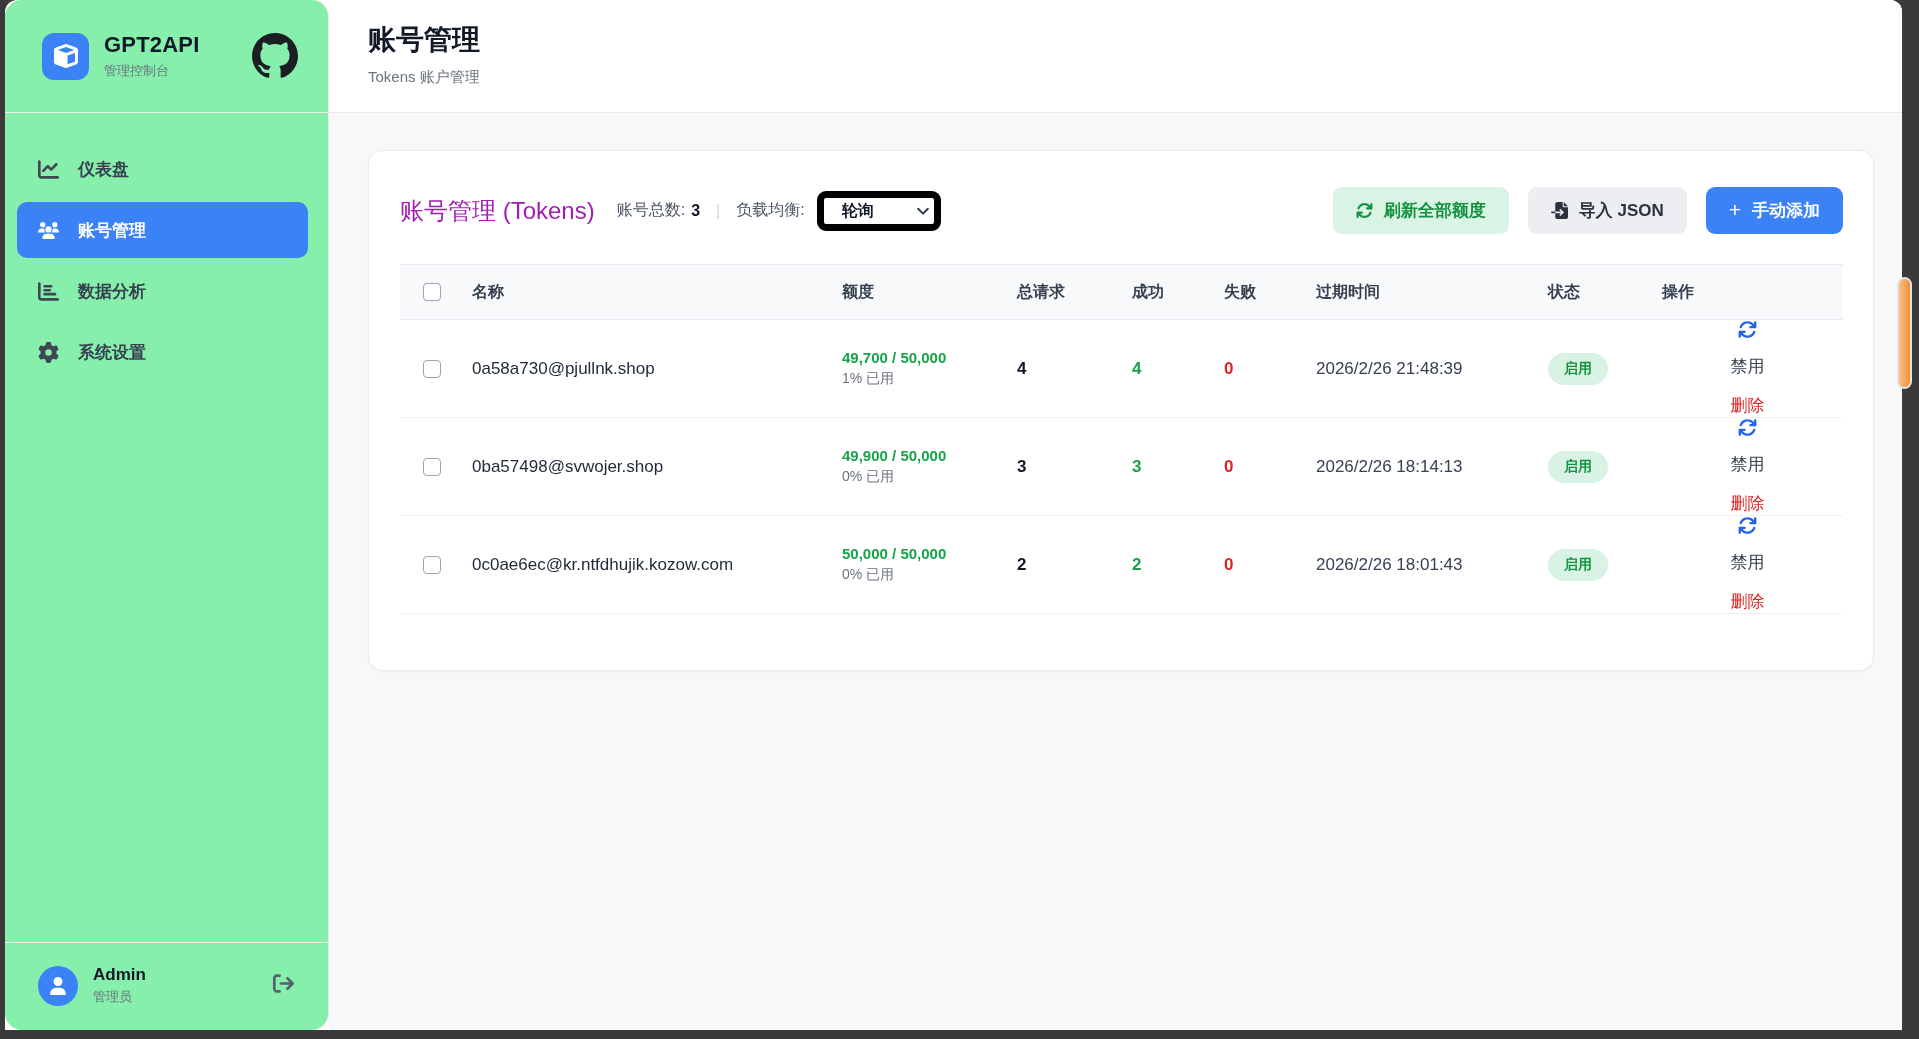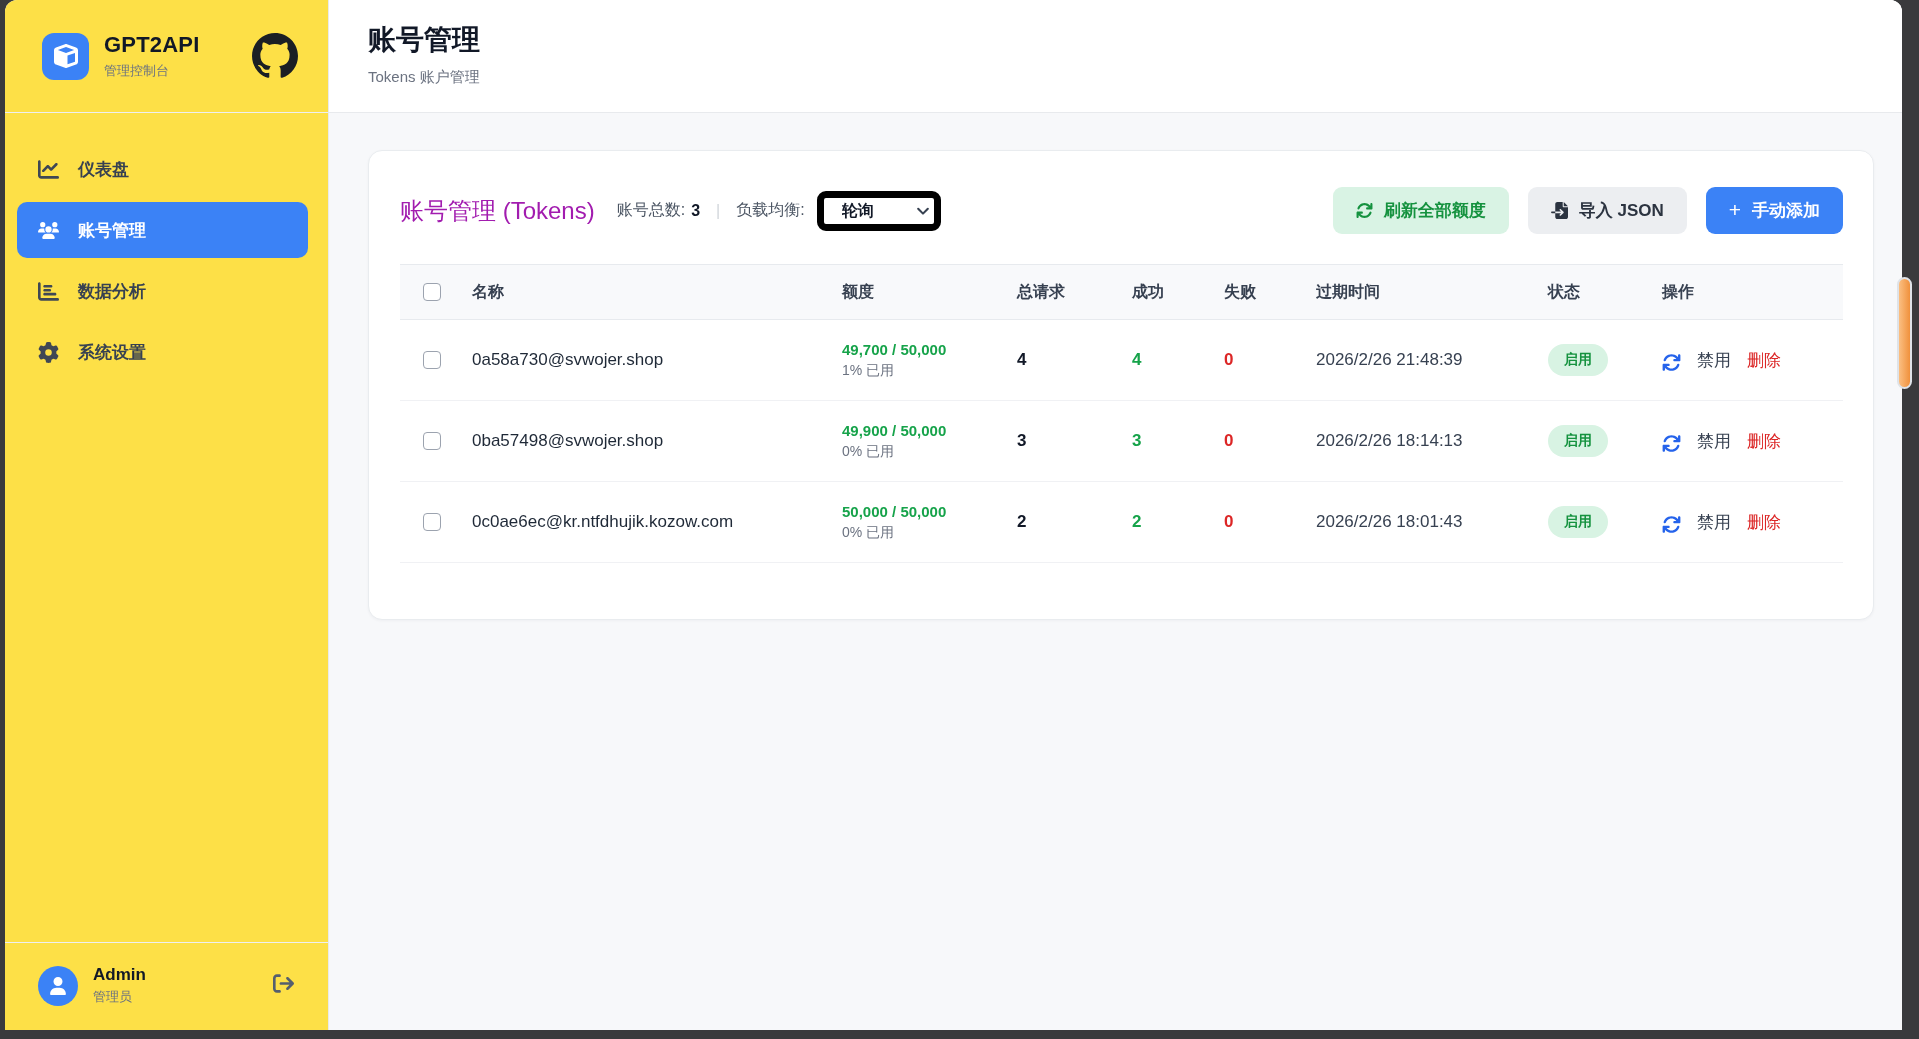--- a/index.html
+++ b/index.html
@@ -15,22 +15,22 @@
     background: #ffffff; border-radius: 12px 12px 0 0; overflow: hidden;
     display: flex;
   }
   .scroll-thumb {
     position: absolute; right: 7px; top: 277px; width: 15px; height: 112px;
     border-radius: 8px; background: linear-gradient(90deg,#fbbf82,#f0913c);
     border: 2px solid #dfe3e8; z-index: 50;
   }
   
   .sidebar {
-    width: 324px; background: #fde047; border-right: 1px solid #e8eaed;
-    display: flex; flex-direction: column; flex-shrink: 0;
+    width: 324px; background: #86efac; border-right: 1px solid #e8eaed;
+    display: flex; flex-direction: column; flex-shrink: 0; border-radius: 17px;
   }
   .sidebar-header {
     height: 113px; display: flex; align-items: center; padding: 0 30px 0 37px;
     border-bottom: 1px solid #eef0f2;
   }
   .logo-box {
     width: 47px; height: 47px; border-radius: 12px; background: #3b82f6;
     display: flex; align-items: center; justify-content: center; flex-shrink: 0;
   }
   .logo-box svg { width: 24px; height: 24px; fill: #ffffff; }
@@ -127,21 +127,21 @@
   .quota-main { font-size: 15px; font-weight: bold; color: #16a34a; }
   .quota-sub { font-size: 14px; color: #6b7280; margin-top: 4px; }
   .td-num { font-size: 17px; font-weight: bold; color: #111827; }
   .td-succ { font-size: 17px; font-weight: bold; color: #16a34a; }
   .td-fail { font-size: 17px; font-weight: bold; color: #dc2626; }
   .td-date { font-size: 17px; color: #374151; }
   .badge {
     display: inline-block; background: #d8f3e3; color: #15923f;
     font-size: 14px; font-weight: bold; padding: 7px 16px; border-radius: 999px;
   }
-  .actions { display: flex; align-items: flex-end; gap: 16px; }
+  .actions { display: flex; align-items: center; gap: 16px; flex-direction: column; }
   .act-refresh { cursor: pointer; display: inline-flex; }
   .act-refresh svg { width: 19px; height: 19px; fill: #2563eb; }
   .act-link { font-size: 17px; cursor: pointer; text-decoration: none; }
   .act-disable { color: #374151; }
   .act-delete { color: #dc2626; }
 </style>
 </head>
 <body>
 
 <div class="app">
@@ -281,21 +281,21 @@
               <th>过期时间</th>
               <th>状态</th>
               <th>操作</th>
             </tr>
           </thead>
           <tbody>
             <tr>
               <td class="td-check">
                   <input type="checkbox" class="chk" style="">
                 </td>
-              <td class="td-name">0a58a730@svwojer.shop</td>
+              <td class="td-name">0a58a730@pjullnk.shop</td>
               <td>
                 <div class="quota-main">49,700 / 50,000</div>
                 <div class="quota-sub">1% 已用</div>
               </td>
               <td class="td-num">4</td>
               <td class="td-succ">4</td>
               <td class="td-fail">0</td>
               <td class="td-date">2026/2/26 21:48:39</td>
               <td><span class="badge">启用</span></td>
               <td>

